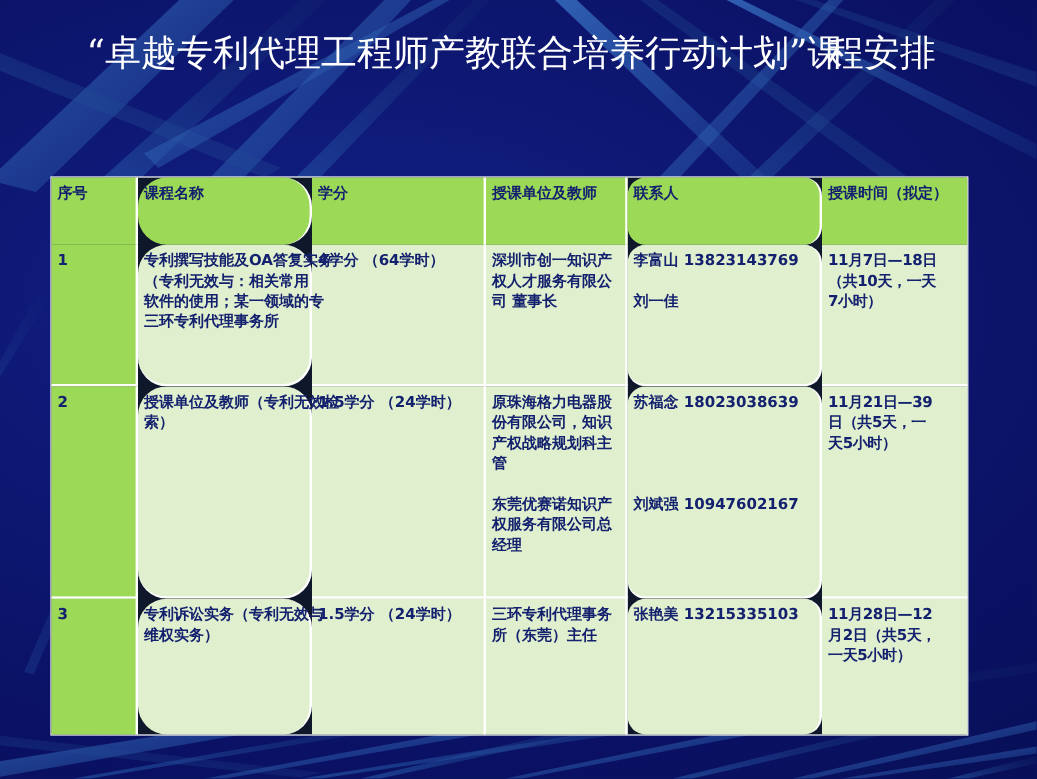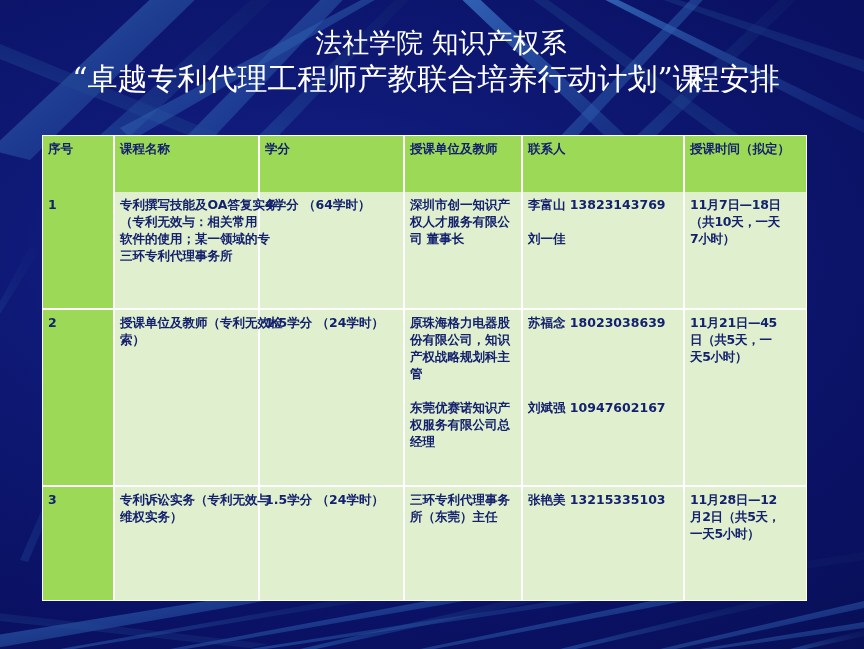--- a/index.html
+++ b/index.html
@@ -60,21 +60,21 @@
   }
   #title-line-2 .squeeze {
     display: inline-block;
     margin-left: -13px;
   }
 
   
   #course-table {
     position: absolute;
     left: 43px;
-    top: 136px;
+    top: 148px;
     width: 762px;
     border-collapse: separate;
     border-spacing: 0;
     table-layout: fixed;
     z-index: 5;
     background: #0f172a;
     box-shadow: 0 0 0 1px #ffffff;
   }
   #course-table td, #course-table th {
     vertical-align: top;
@@ -105,24 +105,24 @@
   thead th.wrap-hdr .hdr-txt { white-space: normal; }
 
   tbody td {
     background: #e0f0ce;
   }
   tbody td.col-idx {
     background: #9cd957;
   }
 
   .c1 { width: 62px; }
-  .c2 { width: 135px; }
+  .c2 { width: 135px; border-radius: 24px; }
   .c3 { width: 135px; }
   .c4 { width: 108px; }
-  .c5 { width: 152px; }
+  .c5 { width: 152px; border-radius: 15px; }
   .c6 { width: 113px; }
 
   
   #row-1 td { height: 108px; }
   #row-2 td { height: 167px; }
   #row-3 td { height: 105px; }
 
   
   .ovf {
     white-space: nowrap;
@@ -171,21 +171,20 @@
     <polygon points="560,649 576,649 790,600 784,594" fill="url(#streakB)"></polygon>
     <polygon points="660,649 676,649 864,608 864,601" fill="url(#streakA)"></polygon>
     <polygon points="250,649 266,649 864,560 864,552" fill="url(#streakB)"></polygon>
     <polygon points="700,649 716,649 864,628 864,622" fill="url(#streakA)"></polygon>
     <polygon points="790,649 806,649 864,636 864,630" fill="url(#streakB)"></polygon>
     <polygon points="-10,612 -10,620 250,648 268,644" fill="url(#streakB)" opacity="0.7"></polygon>
   </svg>
 </div>
 
 <div id="title-block">
-  <div class="title-line" id="title-line-1">法社学院 知识产权系</div>
   <div class="title-line" id="title-line-2"><span>“卓越专利代理工程师产教联合培养行动计划”课</span><span class="squeeze">程安排</span></div>
 </div>
 
 <table id="course-table">
   <thead>
     <tr>
       <th class="c1">
         <span class="hdr-txt">序号</span>
       </th>
       <th class="c2">
@@ -254,21 +253,21 @@
         <span class="ovf">苏福念</span>
         <span class="ovf">18023038639</span>
         <span class="gapline"></span>
         <span class="gapline"></span>
         <span class="gapline"></span>
         <span class="gapline"></span>
         <span class="ovf">刘斌强</span>
         <span class="ovf">10947602167</span>
       </td>
       <td class="c6">
-        <span class="ovf tight">11月21日—45</span>
+        <span class="ovf tight">11月21日—39</span>
         <span class="ovf tight">日（共5天，一</span>
         <span class="ovf tight">天5小时）</span>
       </td>
     </tr>
 
     <tr id="row-3">
       <td class="c1 col-idx">3</td>
       <td class="c2">
         <span class="ovf">专利诉讼实务（专利无效与</span>
         <span class="ovf">维权实务）</span>

